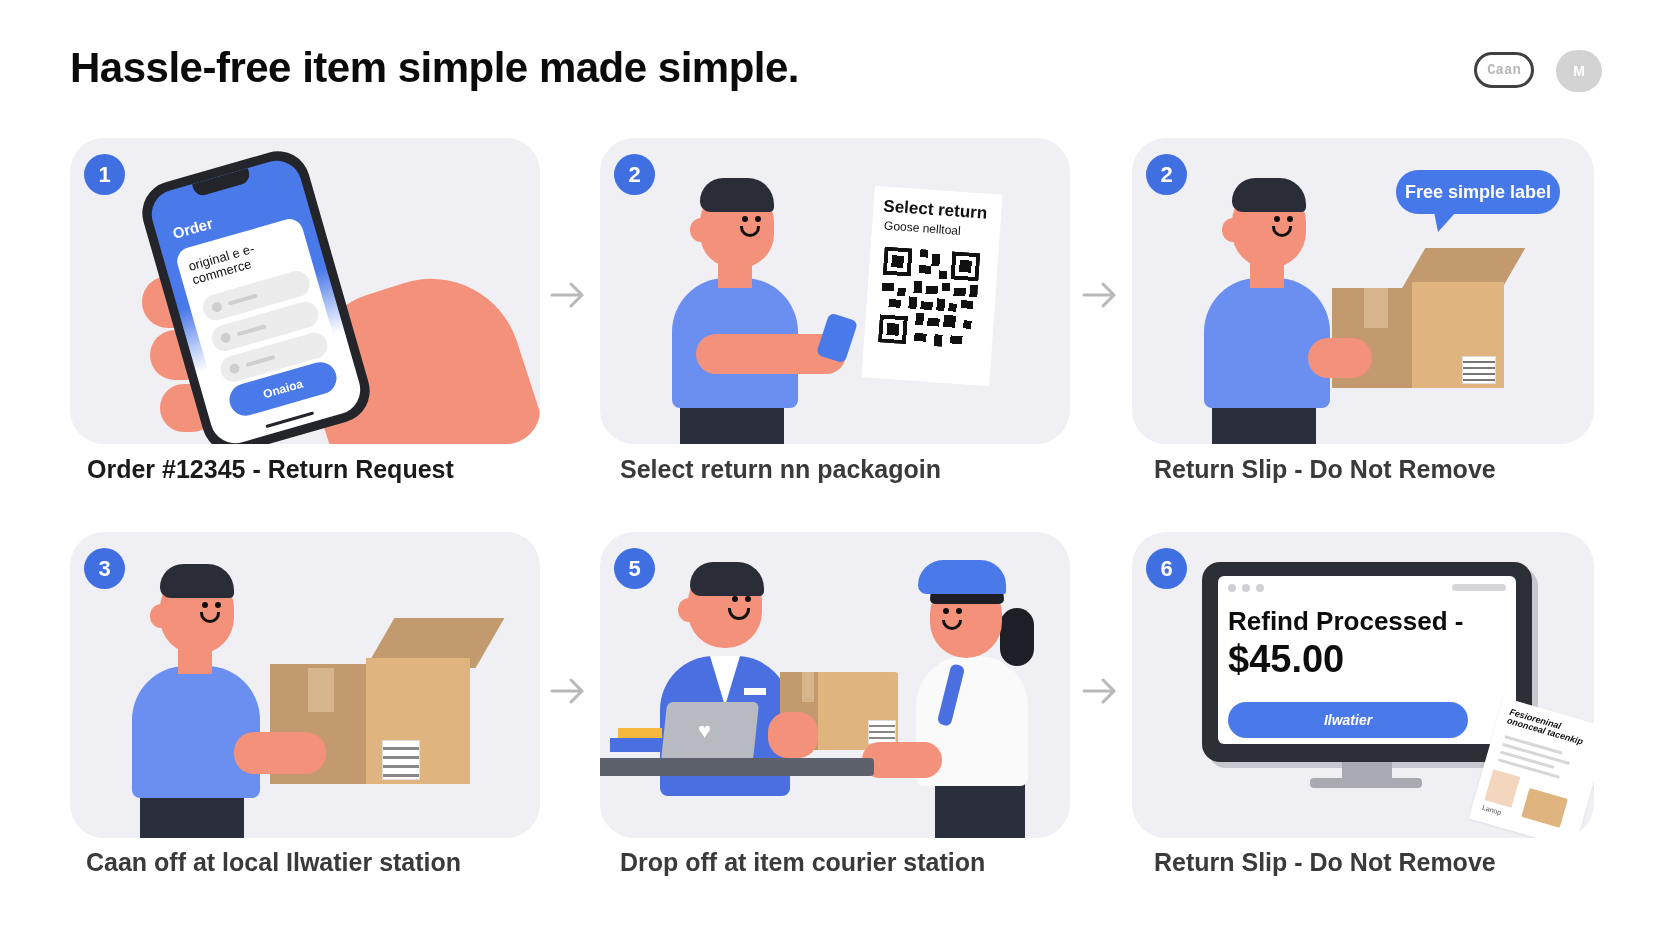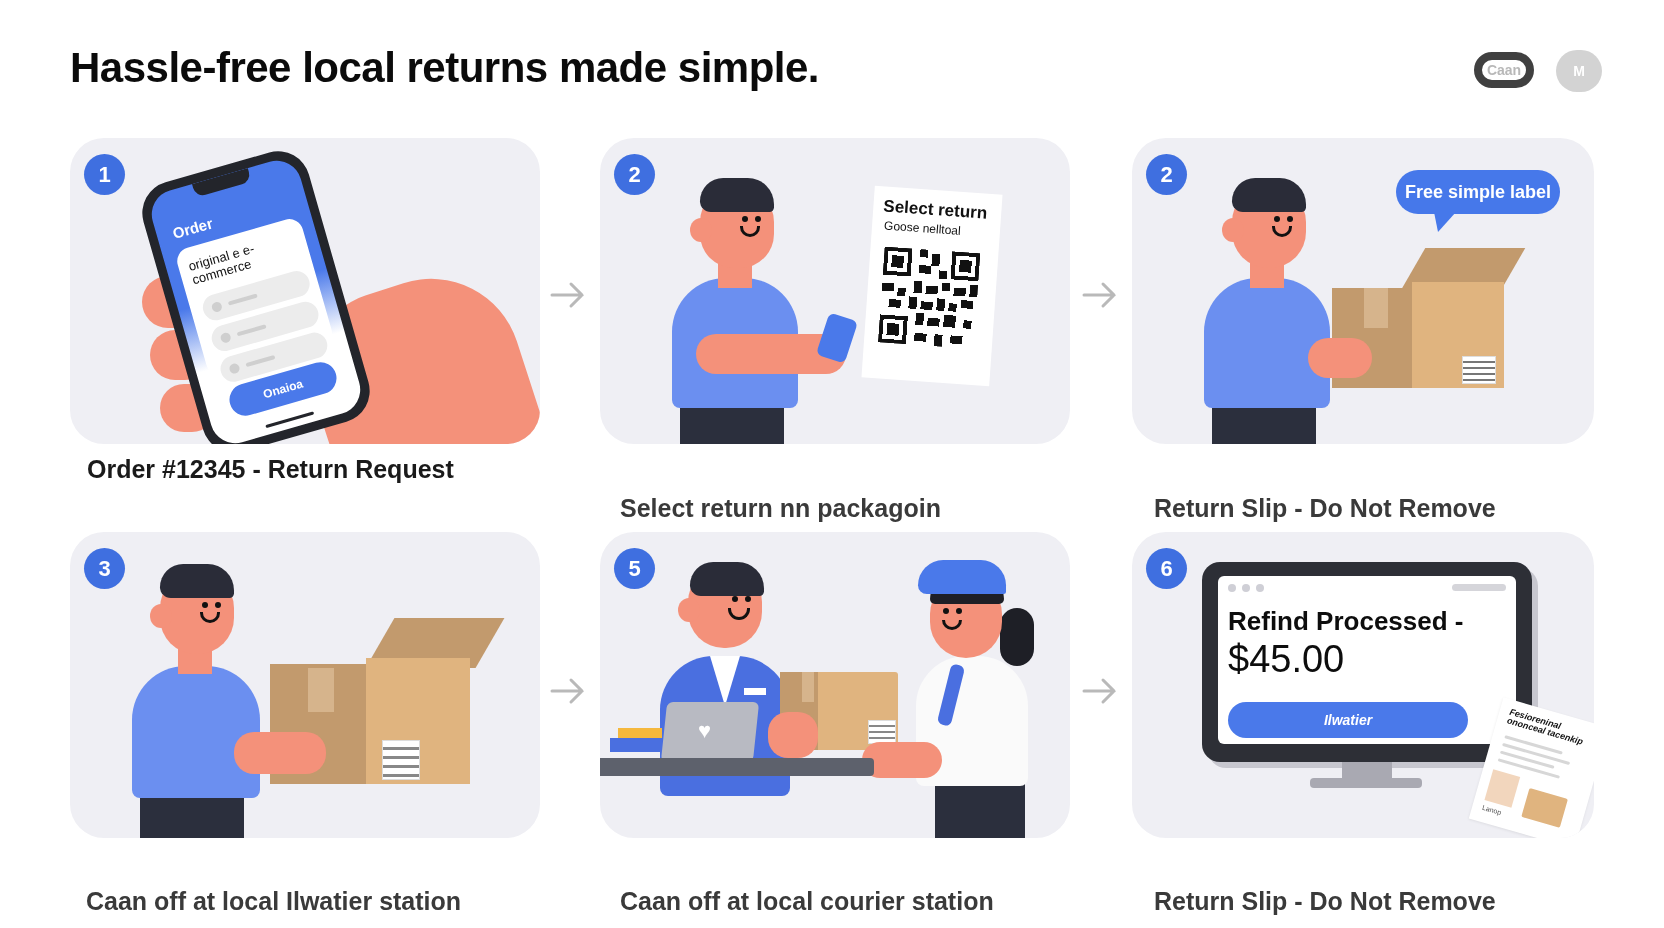--- a/index.html
+++ b/index.html
@@ -1,26 +1,26 @@
 <!DOCTYPE html>
 <html><head>
   <meta charset="utf-8">
   <style>
     * { box-sizing: border-box; margin: 0; padding: 0; }
     html, body { width: 1664px; height: 928px; background: #ffffff; overflow: hidden; }
     body { font-family: "Liberation Sans", "DejaVu Sans", sans-serif; color: #111; position: relative; }
 
     .page-title { position: absolute; left: 70px; top: 44px; font-size: 42px; font-weight: 700; letter-spacing: -0.5px; color: #0b0b0b; }
-    .top-pill { position: absolute; left: 1474px; top: 52px; width: 60px; height: 36px; border: 8px solid #404040; border-radius: 18px; color: #b8b8b8; font-size: 14px; font-weight: 700; display: flex; align-items: center; justify-content: center; }
+    .top-pill { position: absolute; left: 1474px; top: 52px; width: 60px; height: 36px; border: 3px solid #404040; border-radius: 18px; color: #b8b8b8; font-size: 14px; font-weight: 700; display: flex; align-items: center; justify-content: center; font-family: Liberation Mono, monospace; }
     .top-circle { position: absolute; left: 1556px; top: 50px; width: 46px; height: 42px; border-radius: 21px; background: #d3d3d3; color: #fff; font-size: 14px; font-weight: 700; display: flex; align-items: center; justify-content: center; }
 
     .panel { position: absolute; width: 470px; height: 306px; background: #efeff4; border-radius: 34px; overflow: hidden; }
     .badge { position: absolute; left: 14px; top: 16px; width: 41px; height: 41px; border-radius: 50%; background: #3f6fe0; color: #fff; font-size: 22px; font-weight: 700; display: flex; align-items: center; justify-content: center; z-index: 5; }
     .caption { position: absolute; font-size: 25px; font-weight: 700; color: #1a1a1a; white-space: nowrap; }
-    .caption.grey { color: #3a3a3a; margin-top: 39px; }
+    .caption.grey { color: #3a3a3a; }
 
     .arrow { position: absolute; width: 40px; height: 30px; color: #b9b9b9; }
 
     .speech { position: absolute; background: #4678ea; color: #fff; font-weight: 700; border-radius: 30px; display: flex; align-items: center; justify-content: center; white-space: nowrap; }
     .speech::after { content: ""; position: absolute; left: 38px; bottom: -18px; border-left: 4px solid transparent; border-right: 18px solid transparent; border-top: 20px solid #4678ea; }
 
     
     .p-abs { position: absolute; }
     .skin { background: #f4917a; }
     .hair { background: #2a2c38; }
@@ -49,32 +49,32 @@
     .qr { position: absolute; left: 14px; top: 60px; width: 96px; height: 96px; }
 
     
     .monitor { position: absolute; left: 70px; top: 30px; width: 270px; height: 230px; }
     .mon-frame { position: absolute; left: 0; top: 0; width: 330px; height: 200px; background: #2d2f36; border-radius: 18px; box-shadow: 6px 6px 0 #c7c7cf; }
     .mon-screen { position: absolute; left: 16px; top: 14px; right: 16px; bottom: 18px; background: #fff; border-radius: 6px; }
     .mon-dots { position: absolute; left: 10px; top: 8px; display: flex; gap: 6px; }
     .mon-dots span { width: 8px; height: 8px; border-radius: 50%; background: #cfcfd6; display: block; }
     .mon-url { position: absolute; right: 10px; top: 8px; width: 54px; height: 7px; border-radius: 4px; background: #d5d5da; }
     .mon-h1 { position: absolute; left: 10px; top: 30px; font-size: 26px; font-weight: 700; color: #0d0d0d; white-space: nowrap; }
-    .mon-amount { position: absolute; left: 10px; top: 62px; font-size: 38px; font-weight: 400; color: #0d0d0d; }
+    .mon-amount { position: absolute; left: 10px; top: 62px; font-size: 38px; font-weight: 700; color: #0d0d0d; }
     .mon-btn { position: absolute; left: 10px; top: 126px; width: 240px; height: 36px; border-radius: 18px; background: #4a79ea; color: #fff; font-size: 14px; font-weight: 700; font-style: italic; display: flex; align-items: center; justify-content: center; }
     .mon-neck { position: absolute; left: 140px; top: 200px; width: 50px; height: 18px; background: #a9a9b2; }
     .mon-foot { position: absolute; left: 108px; top: 216px; width: 112px; height: 10px; border-radius: 4px; background: #a9a9b2; }
     .receipt { position: absolute; left: 352px; top: 178px; width: 110px; height: 126px; background: #fff; transform: rotate(16deg); box-shadow: 0 1px 3px rgba(0,0,0,0.08); }
     .receipt-text { position: absolute; left: 10px; top: 8px; font-size: 9px; font-weight: 700; font-style: italic; color: #111; line-height: 1.05; width: 95px; }
     .receipt-line { position: absolute; left: 12px; height: 3px; border-radius: 2px; background: #d7d7d7; }
   </style>
 </head>
 <body>
 
-<h1 class="page-title">Hassle-free local returns made simple.</h1>
+<h1 class="page-title">Hassle-free item simple made simple.</h1>
 <div class="top-pill">Caan</div>
 <div class="top-circle">M</div>
 
 <div class="panel" style="left:70px; top:138px;">
   <div class="badge">1</div>
 
   <div class="p-abs skin" style="left:245px; top:145px; width:210px; height:200px; border-radius:80px 90px 0 0; transform:rotate(-18deg);"></div>
   <div class="p-abs skin" style="left:72px; top:138px; width:70px; height:52px; border-radius:26px;"></div>
   <div class="p-abs skin" style="left:80px; top:192px; width:60px; height:50px; border-radius:25px;"></div>
   <div class="p-abs skin" style="left:90px; top:246px; width:56px; height:48px; border-radius:24px;"></div>
@@ -244,21 +244,21 @@
   <div class="p-abs" style="left:268px; top:188px; width:28px; height:24px; background:#fff; border:1px solid #ddd; background-image:repeating-linear-gradient(#fff 0 4px, #888 4px 6px);"></div>
   <div class="p-abs skin" style="left:168px; top:180px; width:50px; height:46px; border-radius:20px;"></div>
   <div class="p-abs skin" style="left:262px; top:210px; width:80px; height:36px; border-radius:18px;"></div>
 
   <div class="p-abs" style="left:18px; top:196px; width:44px; height:10px; background:#f5b83d;"></div>
   <div class="p-abs" style="left:10px; top:206px; width:58px; height:14px; background:#4a6fe0;"></div>
   <div class="p-abs" style="left:64px; top:170px; width:92px; height:60px; border-radius:6px; background:#b8bac2; transform:skewX(-6deg);"></div>
   <div class="p-abs" style="left:98px; top:186px; font-size:22px; color:#fff;">♥</div>
   <div class="p-abs" style="left:0; top:226px; width:274px; height:18px; background:#5d616c; border-radius:0 4px 4px 0;"></div>
 </div>
-<div class="caption grey" style="left:620px; top:848px;">Caan off at local courier station</div>
+<div class="caption grey" style="left:620px; top:848px;">Drop off at item courier station</div>
 
 <svg class="arrow" style="left:1080px; top:676px;" viewBox="0 0 40 30">
     <path d="M4 15 H34 M23 4 L34 15 L23 26" stroke="#b9b9b9" stroke-width="3" fill="none" stroke-linecap="round"></path>
   </svg>
 
 <div class="panel" style="left:1132px; top:532px; width:462px;">
   <div class="badge">6</div>
 
   <div class="monitor">
     <div class="mon-frame">

